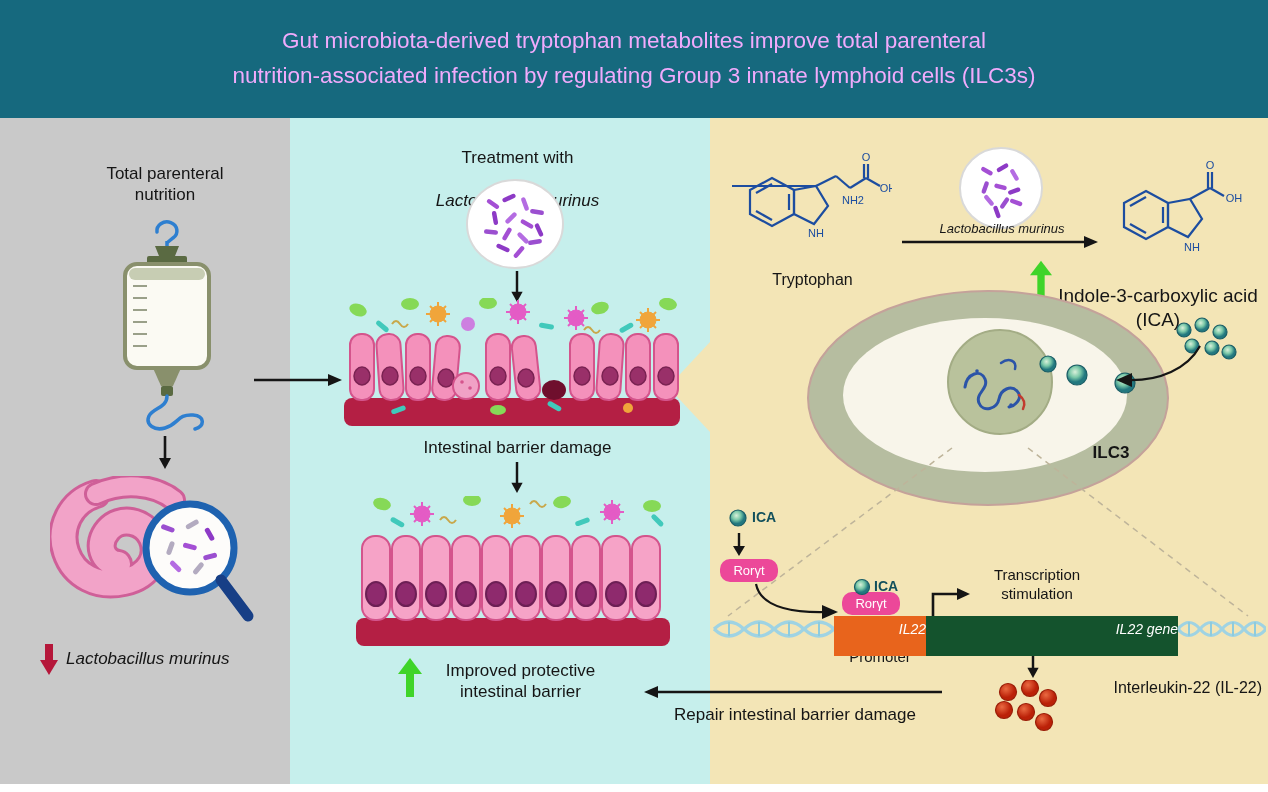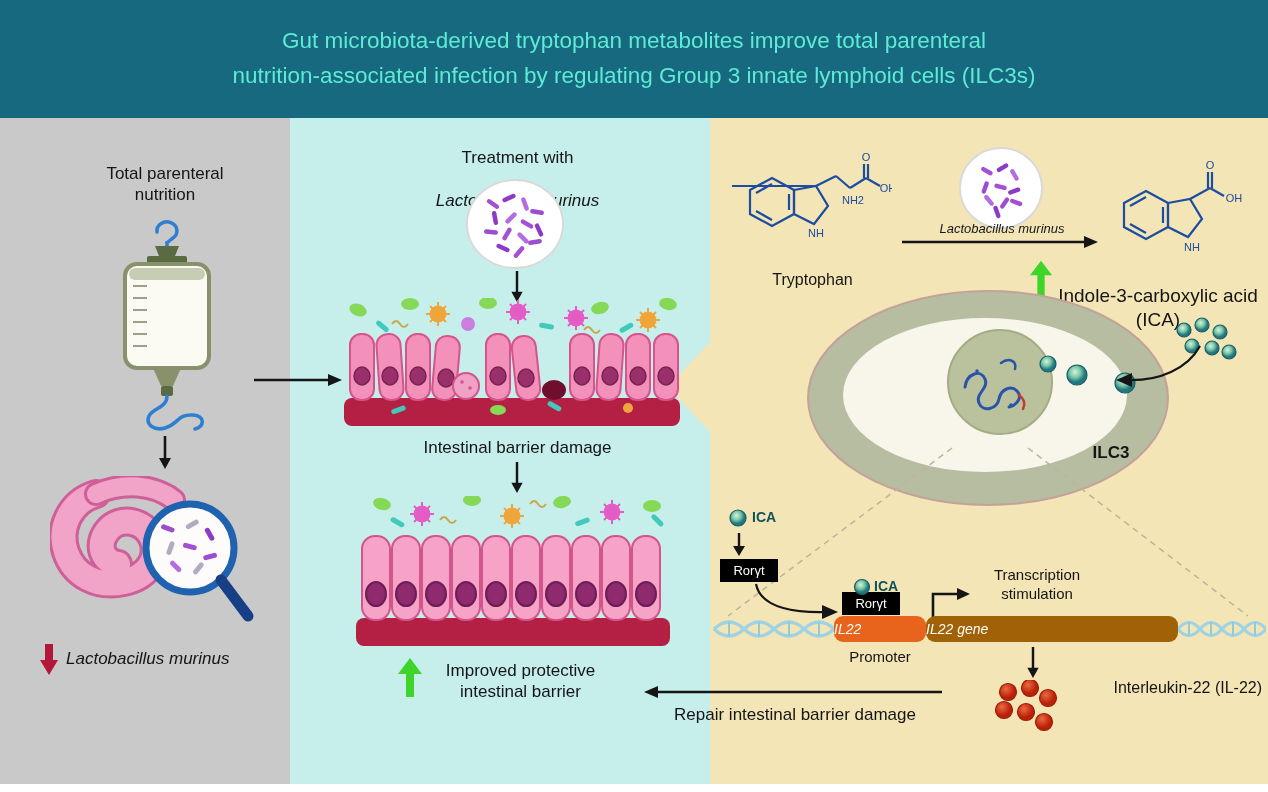--- a/index.html
+++ b/index.html
@@ -1,28 +1,28 @@
 <!DOCTYPE html>
 <html><head>
 <meta charset="utf-8">
 <style>
   html,body{margin:0;padding:0;}
   body{font-family:"Liberation Sans",sans-serif;}
   #stage{position:relative;width:1268px;height:792px;background:#ffffff;overflow:hidden;}
   .panel{position:absolute;top:118px;height:666px;}
   #header{position:absolute;left:0;top:0;width:1268px;height:118px;background:#16697e;
           display:flex;align-items:center;justify-content:center;}
-  #header .title{color:#5eead4;font-size:22.5px;line-height:1.55;text-align:center;white-space:pre-line;}
+  #header .title{color:#f0abfc;font-size:22.5px;line-height:1.55;text-align:center;white-space:pre-line;}
   .label{position:absolute;color:#151515;text-align:center;white-space:pre-line;line-height:1.25;}
   .italic{font-style:italic;}
   .chev{position:absolute;background:#f3e5b6;clip-path:polygon(100% 0,100% 100%,0 50%);}
-  .tealbox{position:absolute;background:#000000;border-radius:0;color:#fff;font-size:13px;
+  .tealbox{position:absolute;background:#ec4899;border-radius:10px;color:#fff;font-size:13px;
            text-align:center;z-index:6;}
-  .dnabox{position:absolute;height:26px;line-height:26px;color:#fff;font-style:italic;
-          font-size:14px;text-align:left;z-index:5;border-radius:9px;}
+  .dnabox{position:absolute;height:40px;line-height:26px;color:#fff;font-style:italic;
+          font-size:14px;text-align:right;z-index:5;}
   svg{display:block;}
   .abs{position:absolute;}
 </style>
 </head>
 <body>
 
 <div id="stage">
 
   <div id="header">
     <div class="title">Gut microbiota-derived tryptophan metabolites improve total parenteral
@@ -489,21 +489,21 @@
       </g>
       <g stroke="#8ecbdd" stroke-width="2">
         <line x1="17" y1="6" x2="17" y2="20"></line>
           <line x1="47" y1="6" x2="47" y2="20"></line>
         <line x1="77" y1="6" x2="77" y2="20"></line>
           <line x1="107" y1="6" x2="107" y2="20"></line>
       </g>
     </svg>
   </div>
   <div class="dnabox" style="left:834px;top:616px;width:92px;background:#e8641c;">IL22</div>
-  <div class="dnabox" style="left:926px;top:616px;width:252px;background:#a16207;">IL22 gene</div>
+  <div class="dnabox" style="left:926px;top:616px;width:252px;background:#14532d;">IL22 gene</div>
   <div class="abs" style="left:1178px;top:616px;">
     <svg width="88" height="26" viewBox="0 0 88 26">
       <g fill="none" stroke="#9fd3e3" stroke-width="3.2">
         <path d="M0,13 q11,-13 22,0 q11,13 22,0 q11,-13 22,0 q11,13 22,0"></path>
         <path d="M0,13 q11,13 22,0 q11,-13 22,0 q11,13 22,0 q11,-13 22,0"></path>
       </g>
       <g stroke="#8ecbdd" stroke-width="2">
         <line x1="11" y1="6" x2="11" y2="20"></line>
           <line x1="33" y1="6" x2="33" y2="20"></line>
         <line x1="55" y1="6" x2="55" y2="20"></line>

